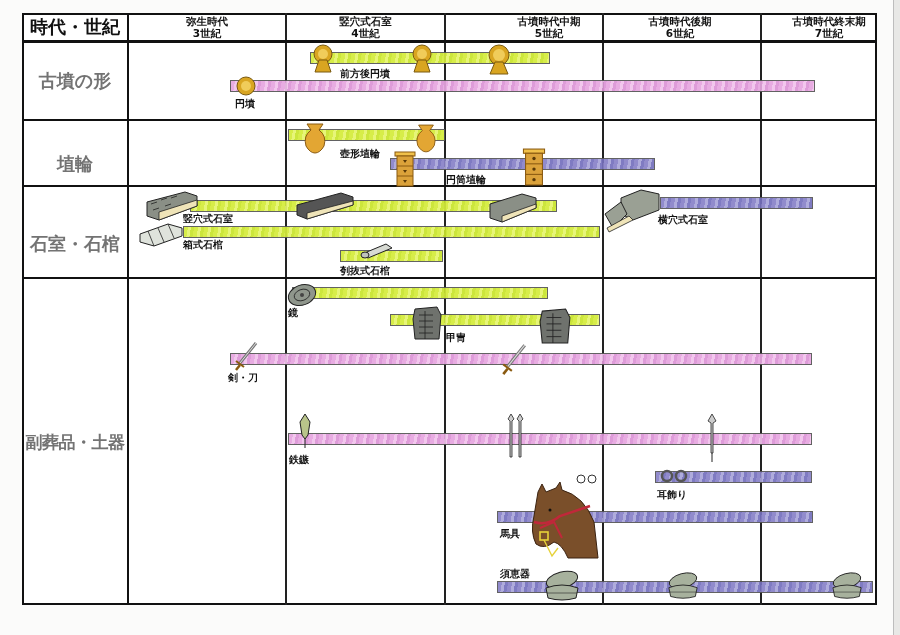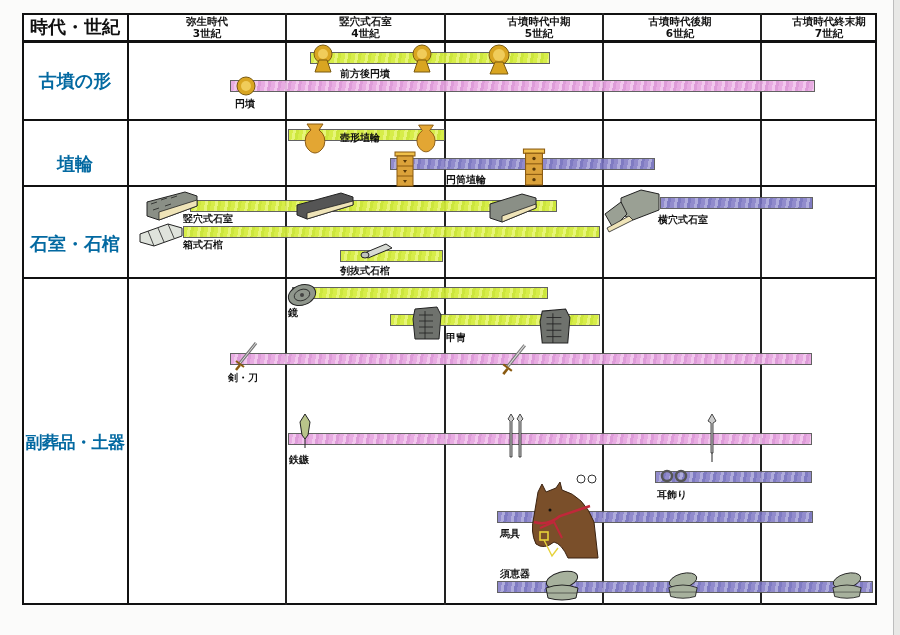--- a/index.html
+++ b/index.html
@@ -5,21 +5,21 @@
   html,body{margin:0;padding:0;}
   body{width:900px;height:635px;background:#fbfbfa;position:relative;overflow:hidden;font-family:"DejaVu Sans",sans-serif;}
   .sheet-edge{position:absolute;left:893px;top:0;width:7px;height:635px;background:#e8e8e6;border-left:1px solid #bdbdbd;}
   .grid{position:absolute;left:22px;top:13px;width:855px;height:592px;border:2px solid #111;box-sizing:border-box;background:#fff;}
   .vline{position:absolute;top:13px;height:592px;width:1.5px;background:#222;}
   .vline.thick{width:2px;background:#111;}
   .hline{position:absolute;left:22px;width:855px;height:2px;background:#111;}
   .hline.header{height:3px;}
   .corner{position:absolute;left:22px;top:13px;width:106px;height:28px;display:flex;align-items:center;justify-content:center;font-weight:bold;font-size:18px;color:#111;}
   .colhead{position:absolute;top:13px;height:28px;display:flex;flex-direction:column;align-items:center;justify-content:center;font-weight:bold;font-size:10.5px;line-height:12px;color:#111;}
-  .rowhead{position:absolute;left:22px;width:106px;display:flex;align-items:center;justify-content:center;font-weight:bold;font-size:18px;color:#0369a1;}
+  .rowhead{position:absolute;left:22px;width:106px;display:flex;align-items:center;justify-content:center;font-weight:bold;font-size:18px;color:#737373;}
   .rowhead.small{font-size:17px;letter-spacing:-0.5px;}
   .bar{position:absolute;height:12px;border:1px solid #555;box-sizing:border-box;opacity:0.92;}
   .bar.yellow{background:repeating-linear-gradient(100deg,#d4ec3a 0 4px,#e6f56d 4px 7px,#c8e42c 7px 10px);}
   .bar.pink{background:repeating-linear-gradient(100deg,#e7a6e0 0 4px,#f1c3ec 4px 7px,#dc94d6 7px 10px);}
   .bar.purple{background:repeating-linear-gradient(100deg,#8882c8 0 4px,#a9a5da 4px 7px,#7570bd 7px 10px);}
   .lbl{position:absolute;font-weight:bold;font-size:10px;color:#111;white-space:nowrap;}
   .ico{position:absolute;}
 </style>
 </head>
 <body>
@@ -39,21 +39,21 @@
 
 <div class="corner">時代・世紀</div>
 <div class="colhead" style="left:128px;width:158px">
   <span>弥生時代</span>
   <span>3世紀</span>
 </div>
 <div class="colhead" style="left:286px;width:159px">
   <span>竪穴式石室</span>
   <span>4世紀</span>
 </div>
-<div class="colhead" style="left:461px;width:156px">
+<div class="colhead" style="left:471px;width:156px">
   <span>古墳時代中期</span>
   <span>5世紀</span>
 </div>
 <div class="colhead" style="left:601px;width:158px">
   <span>古墳時代後期</span>
   <span>6世紀</span>
 </div>
 <div class="colhead" style="left:761px;width:136px">
   <span>古墳時代終末期</span>
   <span>7世紀</span>
@@ -89,21 +89,21 @@
 <div class="lbl" style="left:235px;top:97px">円墳</div>
 
 <div class="bar yellow" style="left:288px;top:129px;width:157px"></div>
 <div class="bar purple" style="left:390px;top:158px;width:265px"></div>
 <svg class="ico" style="left:302px;top:122px" width="26" height="32" viewBox="0 0 26 32">
   <path d="M5 2 L21 2 L17 8 Q25 14 22 24 Q18 31 13 31 Q8 31 4 24 Q1 14 9 8 Z" fill="#e3a633" stroke="#8a5a10" stroke-width="1"></path>
 </svg>
 <svg class="ico" style="left:414px;top:122px" width="24" height="32" viewBox="0 0 26 32">
   <path d="M5 2 L21 2 L17 8 Q25 14 22 24 Q18 31 13 31 Q8 31 4 24 Q1 14 9 8 Z" fill="#e3a633" stroke="#8a5a10" stroke-width="1"></path>
 </svg>
-<div class="lbl" style="left:340px;top:131px">壺形埴輪</div>
+<div class="lbl" style="left:340px;top:147px">壺形埴輪</div>
 <svg class="ico" style="left:393px;top:151px" width="24" height="36" viewBox="0 0 24 36">
   <rect x="2" y="1" width="20" height="4" fill="#f0c04a" stroke="#8a5a10" stroke-width="1"></rect>
   <rect x="4" y="5" width="16" height="30" fill="#dba23a" stroke="#8a5a10" stroke-width="1"></rect>
   <line x1="4" y1="15" x2="20" y2="15" stroke="#8a5a10"></line>
     <line x1="4" y1="25" x2="20" y2="25" stroke="#8a5a10"></line>
   <path d="M10 9 L14 9 L12 12 Z M10 19 L14 19 L12 22 Z M10 29 L14 29 L12 32 Z" fill="#5a3a08"></path>
 </svg>
 <svg class="ico" style="left:521px;top:148px" width="26" height="38" viewBox="0 0 24 36">
   <rect x="2" y="1" width="20" height="4" fill="#f0c04a" stroke="#8a5a10" stroke-width="1"></rect>
   <rect x="4" y="5" width="16" height="30" fill="#dba23a" stroke="#8a5a10" stroke-width="1"></rect>

